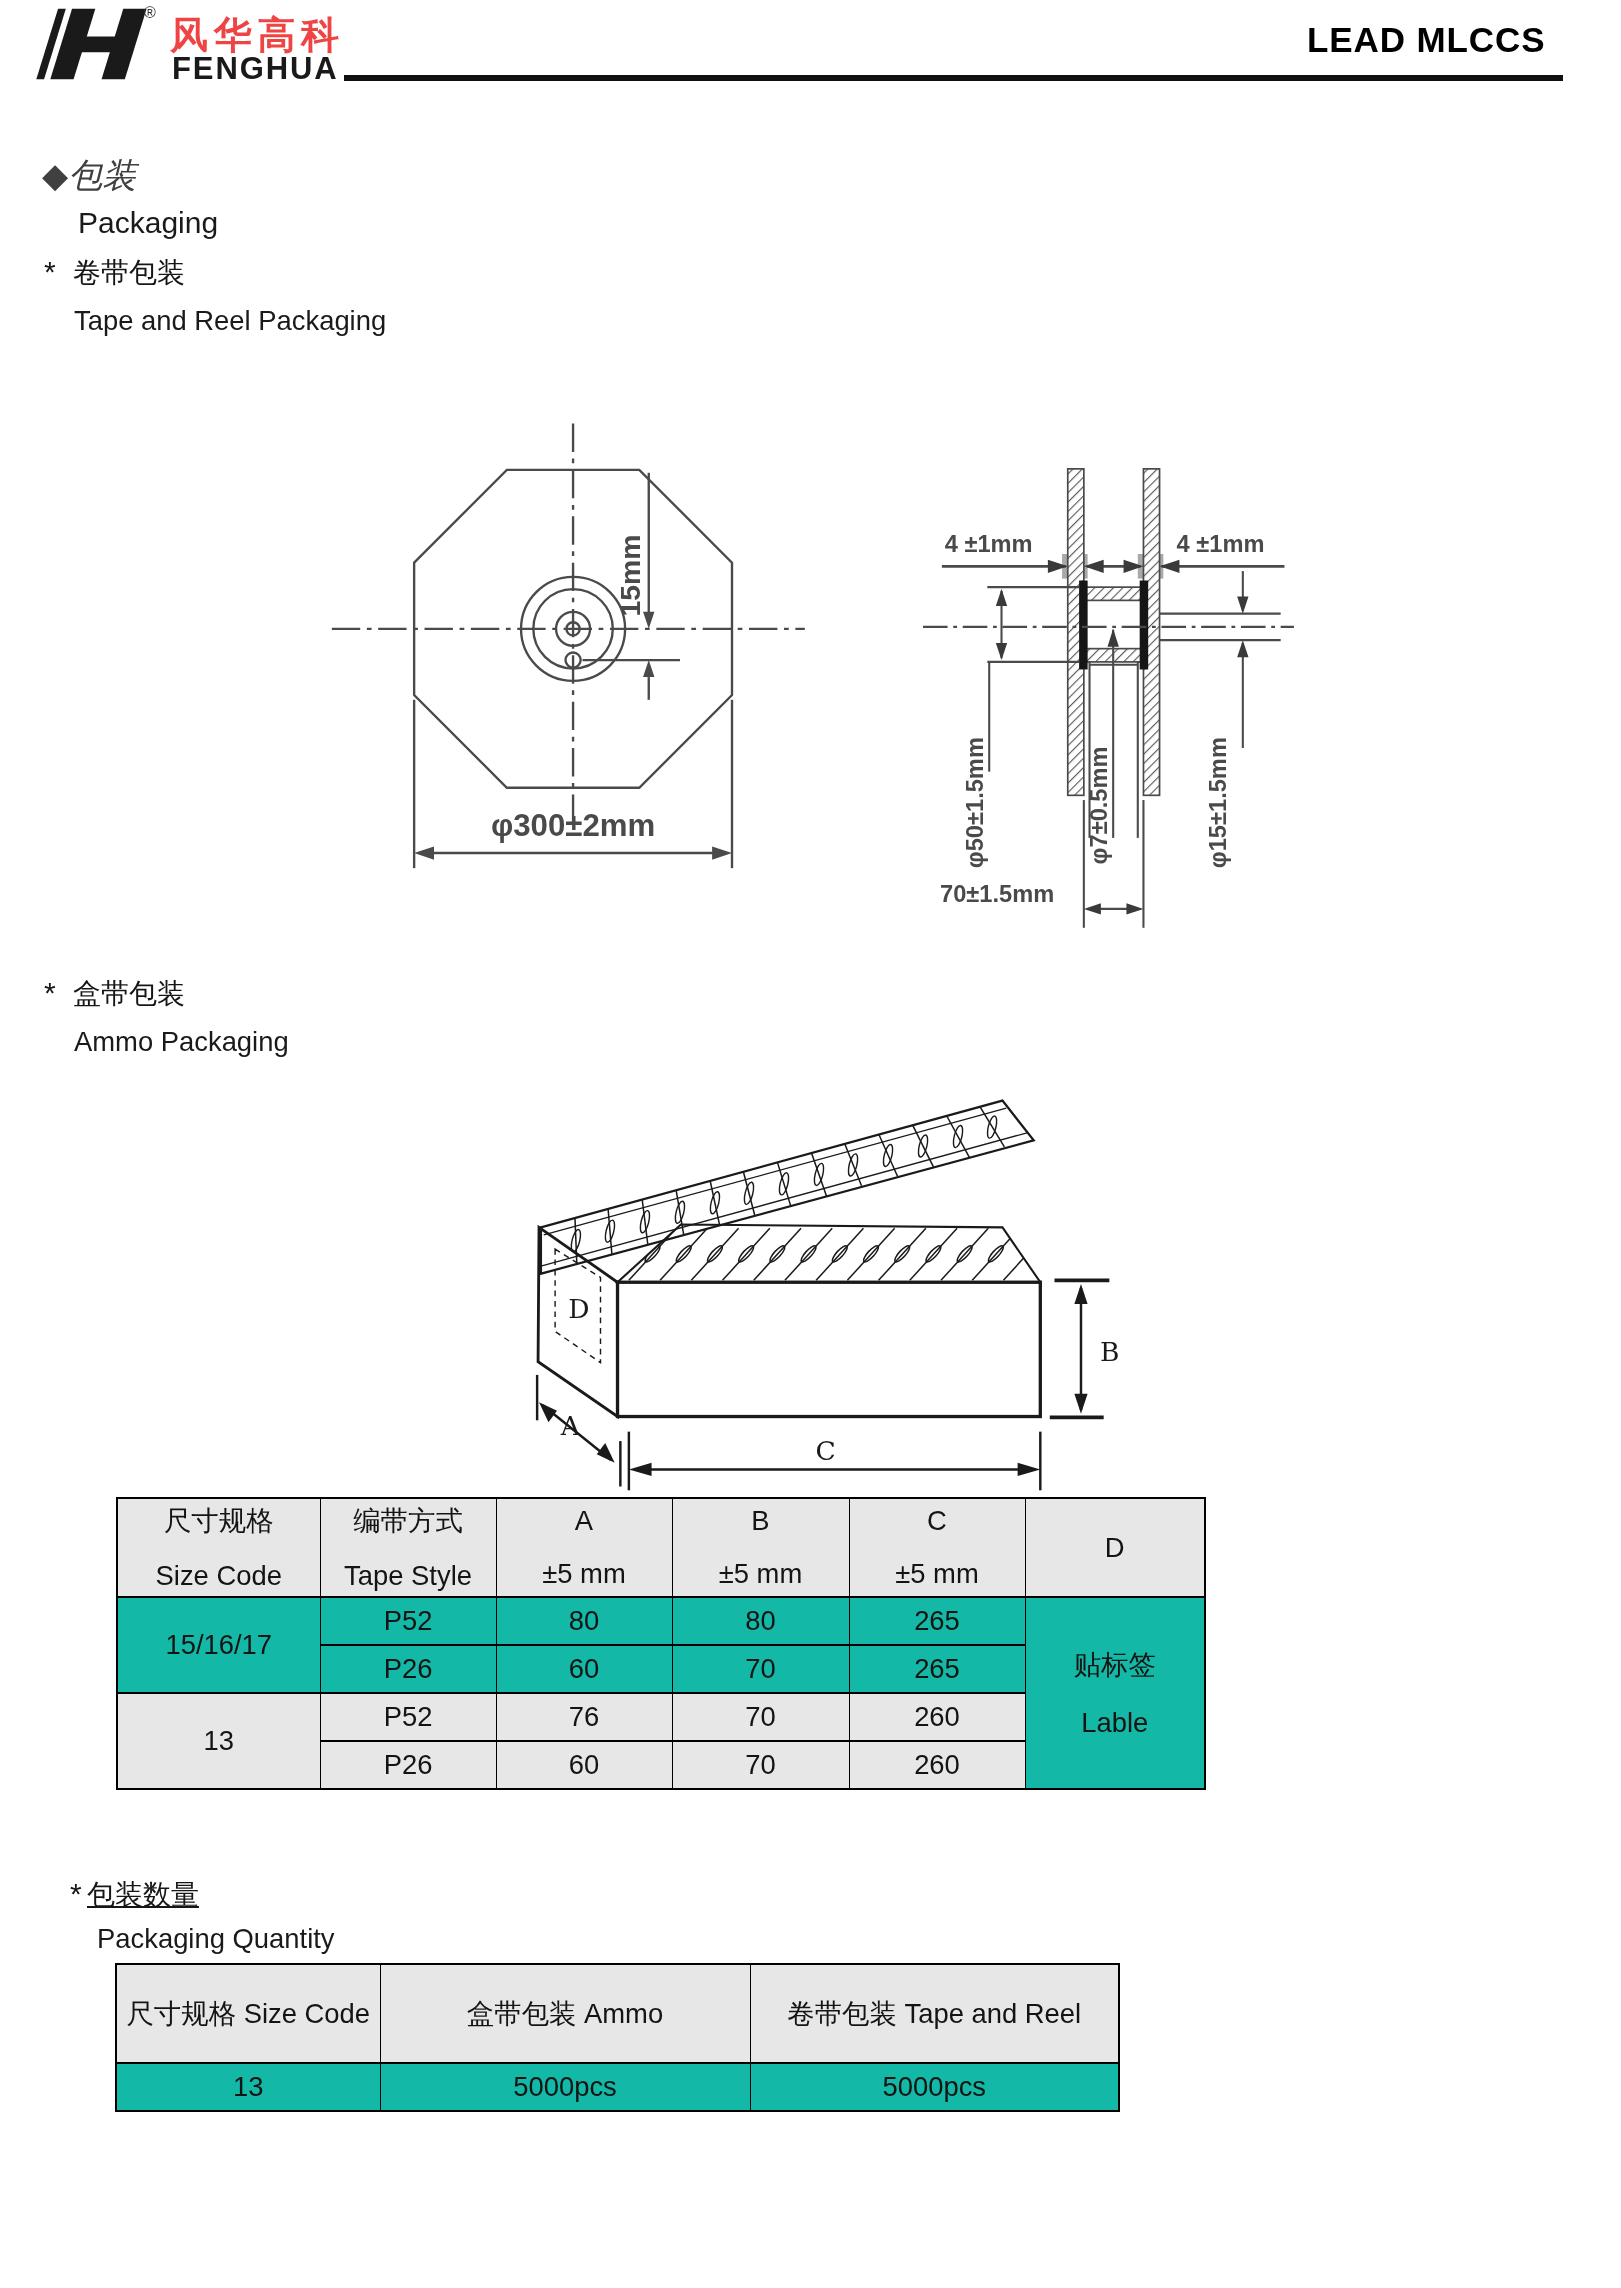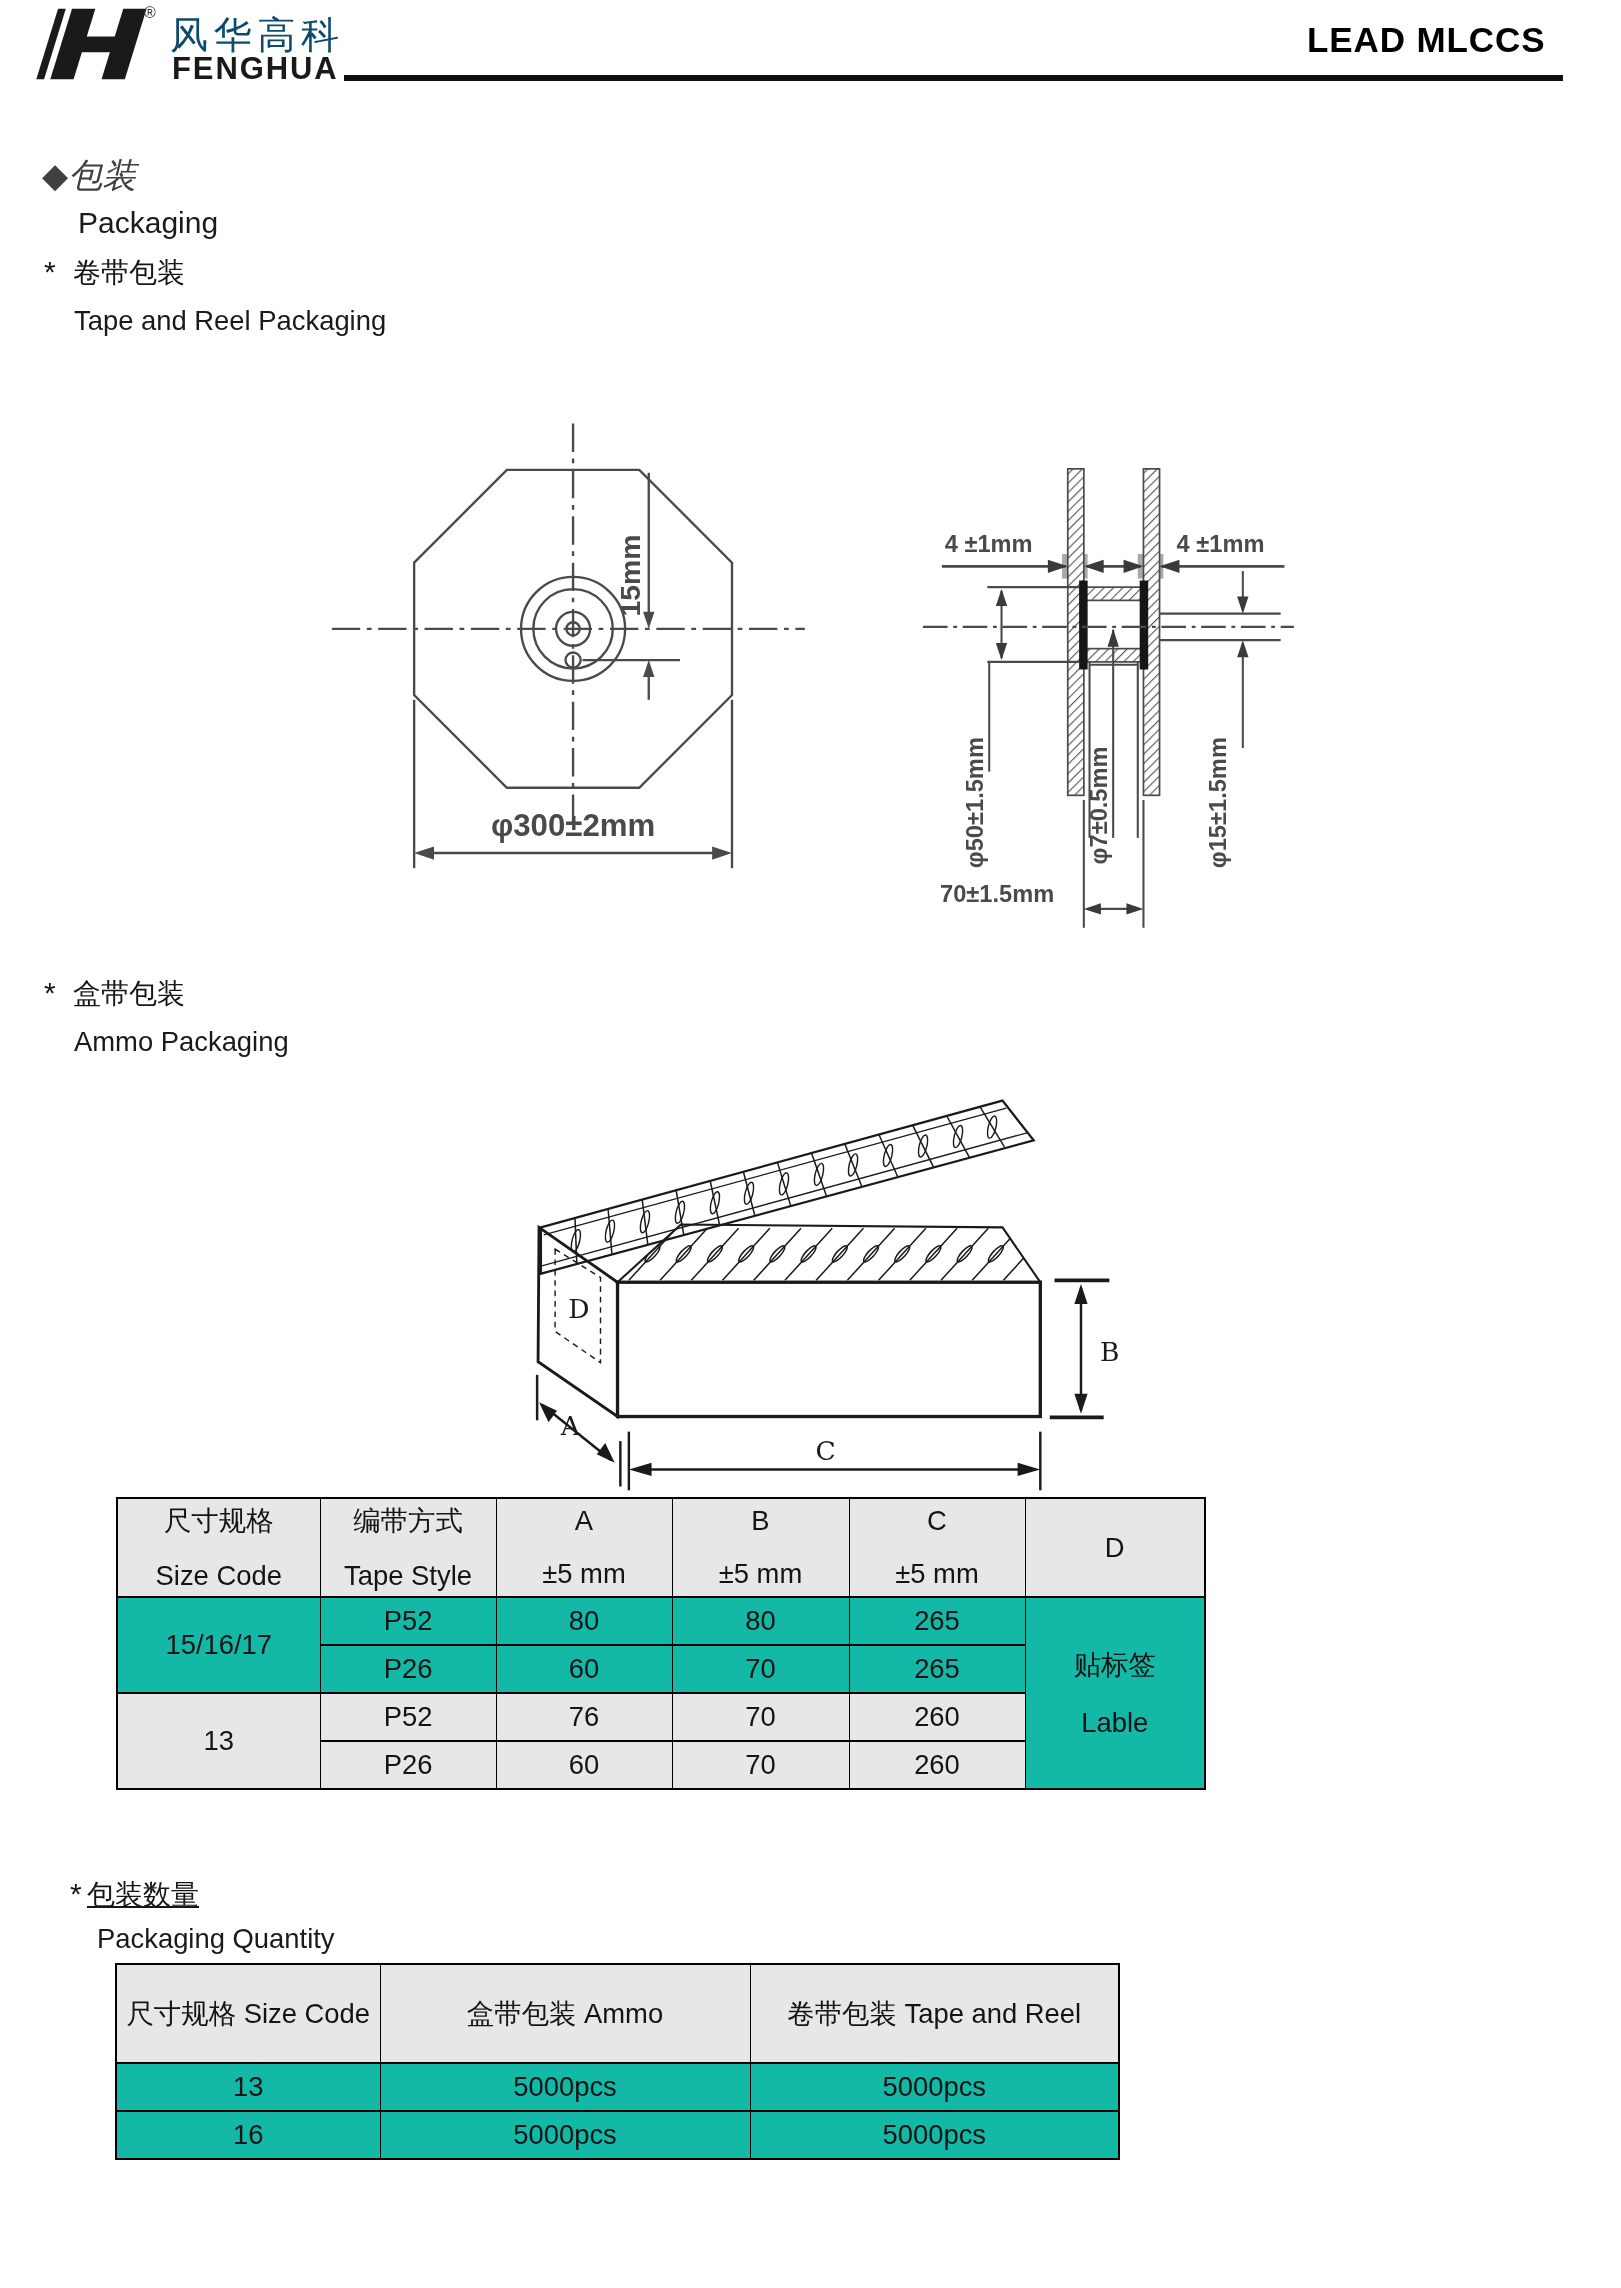--- a/index.html
+++ b/index.html
@@ -1,20 +1,20 @@
 <!DOCTYPE html>
 <html style="font-size:15px"><head>
 <meta charset="utf-8">
 <style>
   html,body{margin:0;padding:0;background:#9a9a9a;}
   #page{position:relative;width:1621px;height:2288px;background:#ffffff;
         font-family:"Liberation Sans","DejaVu Sans",sans-serif;color:#111;overflow:hidden;margin:0 auto;}
   .abs{position:absolute;}
   
-  .brand-cn{font-size:38px;font-weight:normal;letter-spacing:5.7px;color:#0c4a6e;}
+  .brand-cn{font-size:38px;font-weight:bold;letter-spacing:5.7px;color:#ef4444;}
   .brand-en{font-size:31px;font-weight:bold;letter-spacing:1.9px;color:#1a1a1a;}
   .reg{font-size:16px;color:#333;}
   .doc-title{font-size:35px;font-weight:bold;letter-spacing:0.9px;color:#000;}
   .rule{background:#101010;}
   
   .h-main{font-size:34px;color:#404040;font-style:italic;}
   .h-en{font-size:30px;color:#1a1a1a;}
   .h-sub{font-size:28px;color:#161616;}
   .h-sub .mk{display:inline-block;width:29px;font-size:30px;}
   .h-sub2{font-size:27.4px;color:#1a1a1a;}
@@ -363,22 +363,17 @@
         <tr>
       <th>尺寸规格 Size Code</th>
       <th>盒带包装 Ammo</th>
       <th>卷带包装 Tape and Reel</th>
     </tr>
     <tr>
       <td>13</td>
       <td>5000pcs</td>
       <td>5000pcs</td>
     </tr>
-    <tr>
-      <td>16</td>
-      <td>5000pcs</td>
-      <td>5000pcs</td>
-    </tr>
   </tbody>
     </table>
 
 </div>
 
 
 </body></html>

